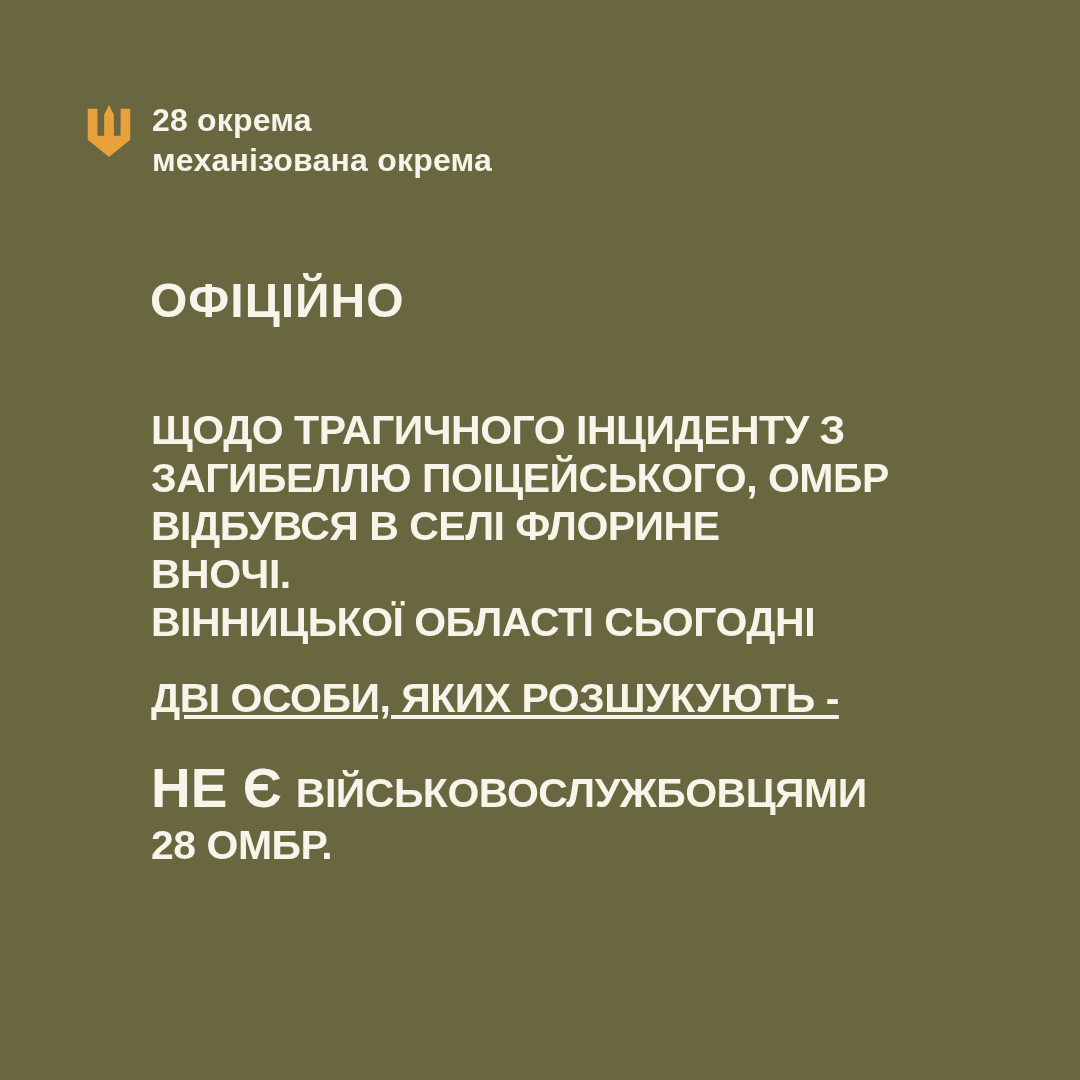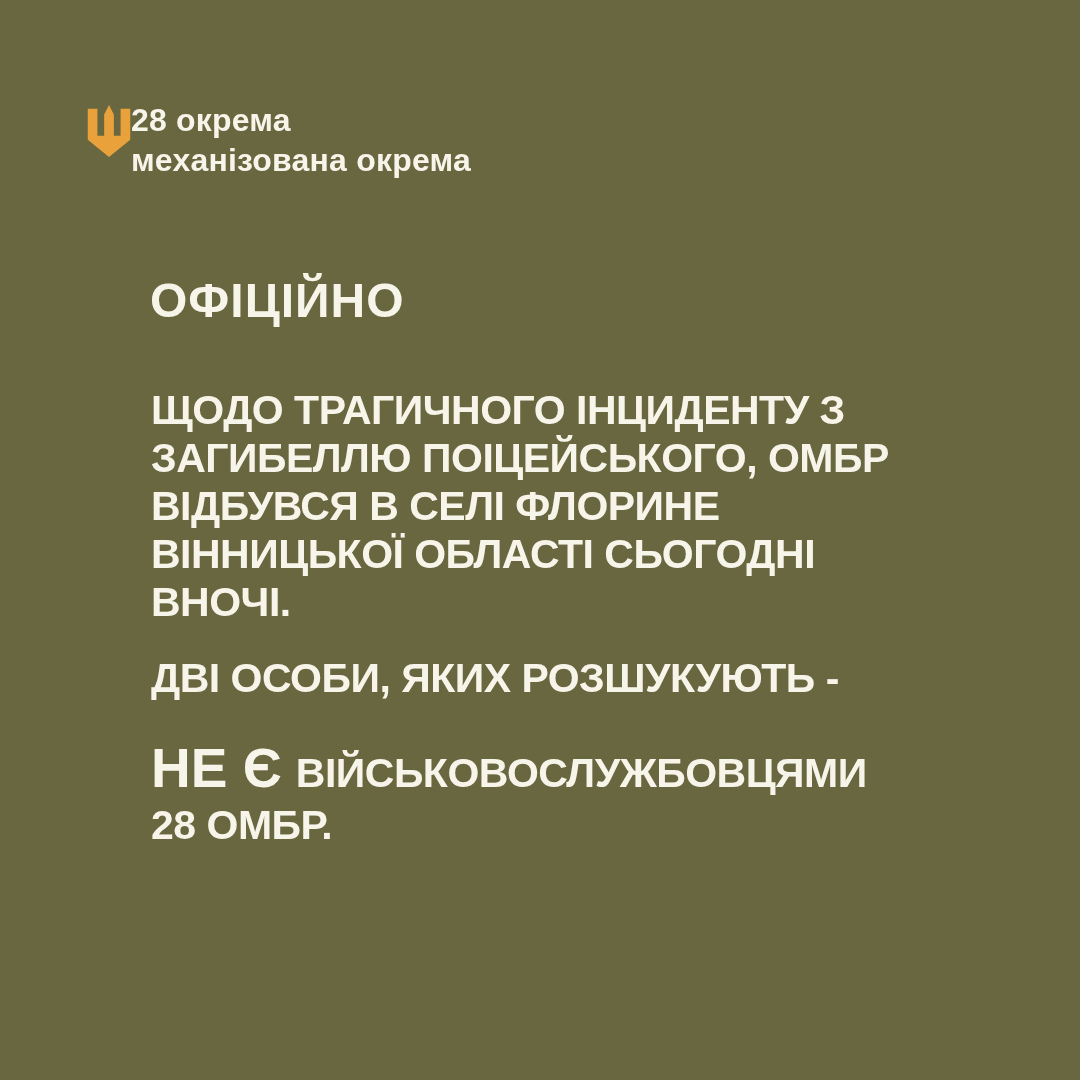--- a/index.html
+++ b/index.html
@@ -20,20 +20,21 @@
     overflow: hidden;
   }
 
   
   .brand {
     position: absolute;
     left: 87px;
     top: 100px;
     display: flex;
     align-items: flex-start;
+    gap: 21px;
   }
   .trident { display: block; width: 44px; height: 56px; margin-top: 3px; }
   .trident svg { display: block; width: 100%; height: 100%; }
   .brand-name {
     font-size: 32px;
     line-height: 40px;
     font-weight: 700;
     letter-spacing: 0.2px;
     color: var(--text);
   }
@@ -54,25 +55,26 @@
   
   .para {
     position: absolute;
     left: 151px;
     right: 40px;
     font-weight: 700;
     font-size: 41px;
     line-height: 48px;
     letter-spacing: -0.5px;
     color: var(--text);
+    margin-top: 20px;
   }
   .para .line { display: block; white-space: nowrap; }
 
   .para-incident  { top: 386px; }
-  .para-persons   { top: 654px; }
+  .para-persons   { top: 654px; text-decoration: underline; }
   .para-not       { top: 740px; }
   .para-warning   { top: 879px; }
 
   .para-not .first-line { line-height: 56px; }
   .em {
     font-size: 55px;
     margin-right: 14px;
     letter-spacing: 0;
   }
 </style>
@@ -92,22 +94,22 @@
       <div>механізована окрема</div>
     </div>
   </header>
 
   <h1 class="title">ОФІЦІЙНО</h1>
 
   <p class="para para-incident">
     <span class="line">ЩОДО ТРАГИЧНОГО ІНЦИДЕНТУ З</span>
     <span class="line">ЗАГИБЕЛЛЮ ПОІЦЕЙСЬКОГО, ОМБР</span>
     <span class="line">ВІДБУВСЯ В СЕЛІ ФЛОРИНЕ</span>
+    <span class="line">ВНОЧІ.</span>
     <span class="line">ВІННИЦЬКОЇ ОБЛАСТІ СЬОГОДНІ</span>
-    <span class="line">ВНОЧІ.</span>
   </p>
 
   <p class="para para-persons">
     <span class="line">ДВІ ОСОБИ, ЯКИХ РОЗШУКУЮТЬ -</span>
   </p>
 
   <p class="para para-not">
     <span class="line first-line"><span class="em">НЕ Є</span><span>ВІЙСЬКОВОСЛУЖБОВЦЯМИ</span></span>
     <span class="line">28 ОМБР.</span>
   </p>

